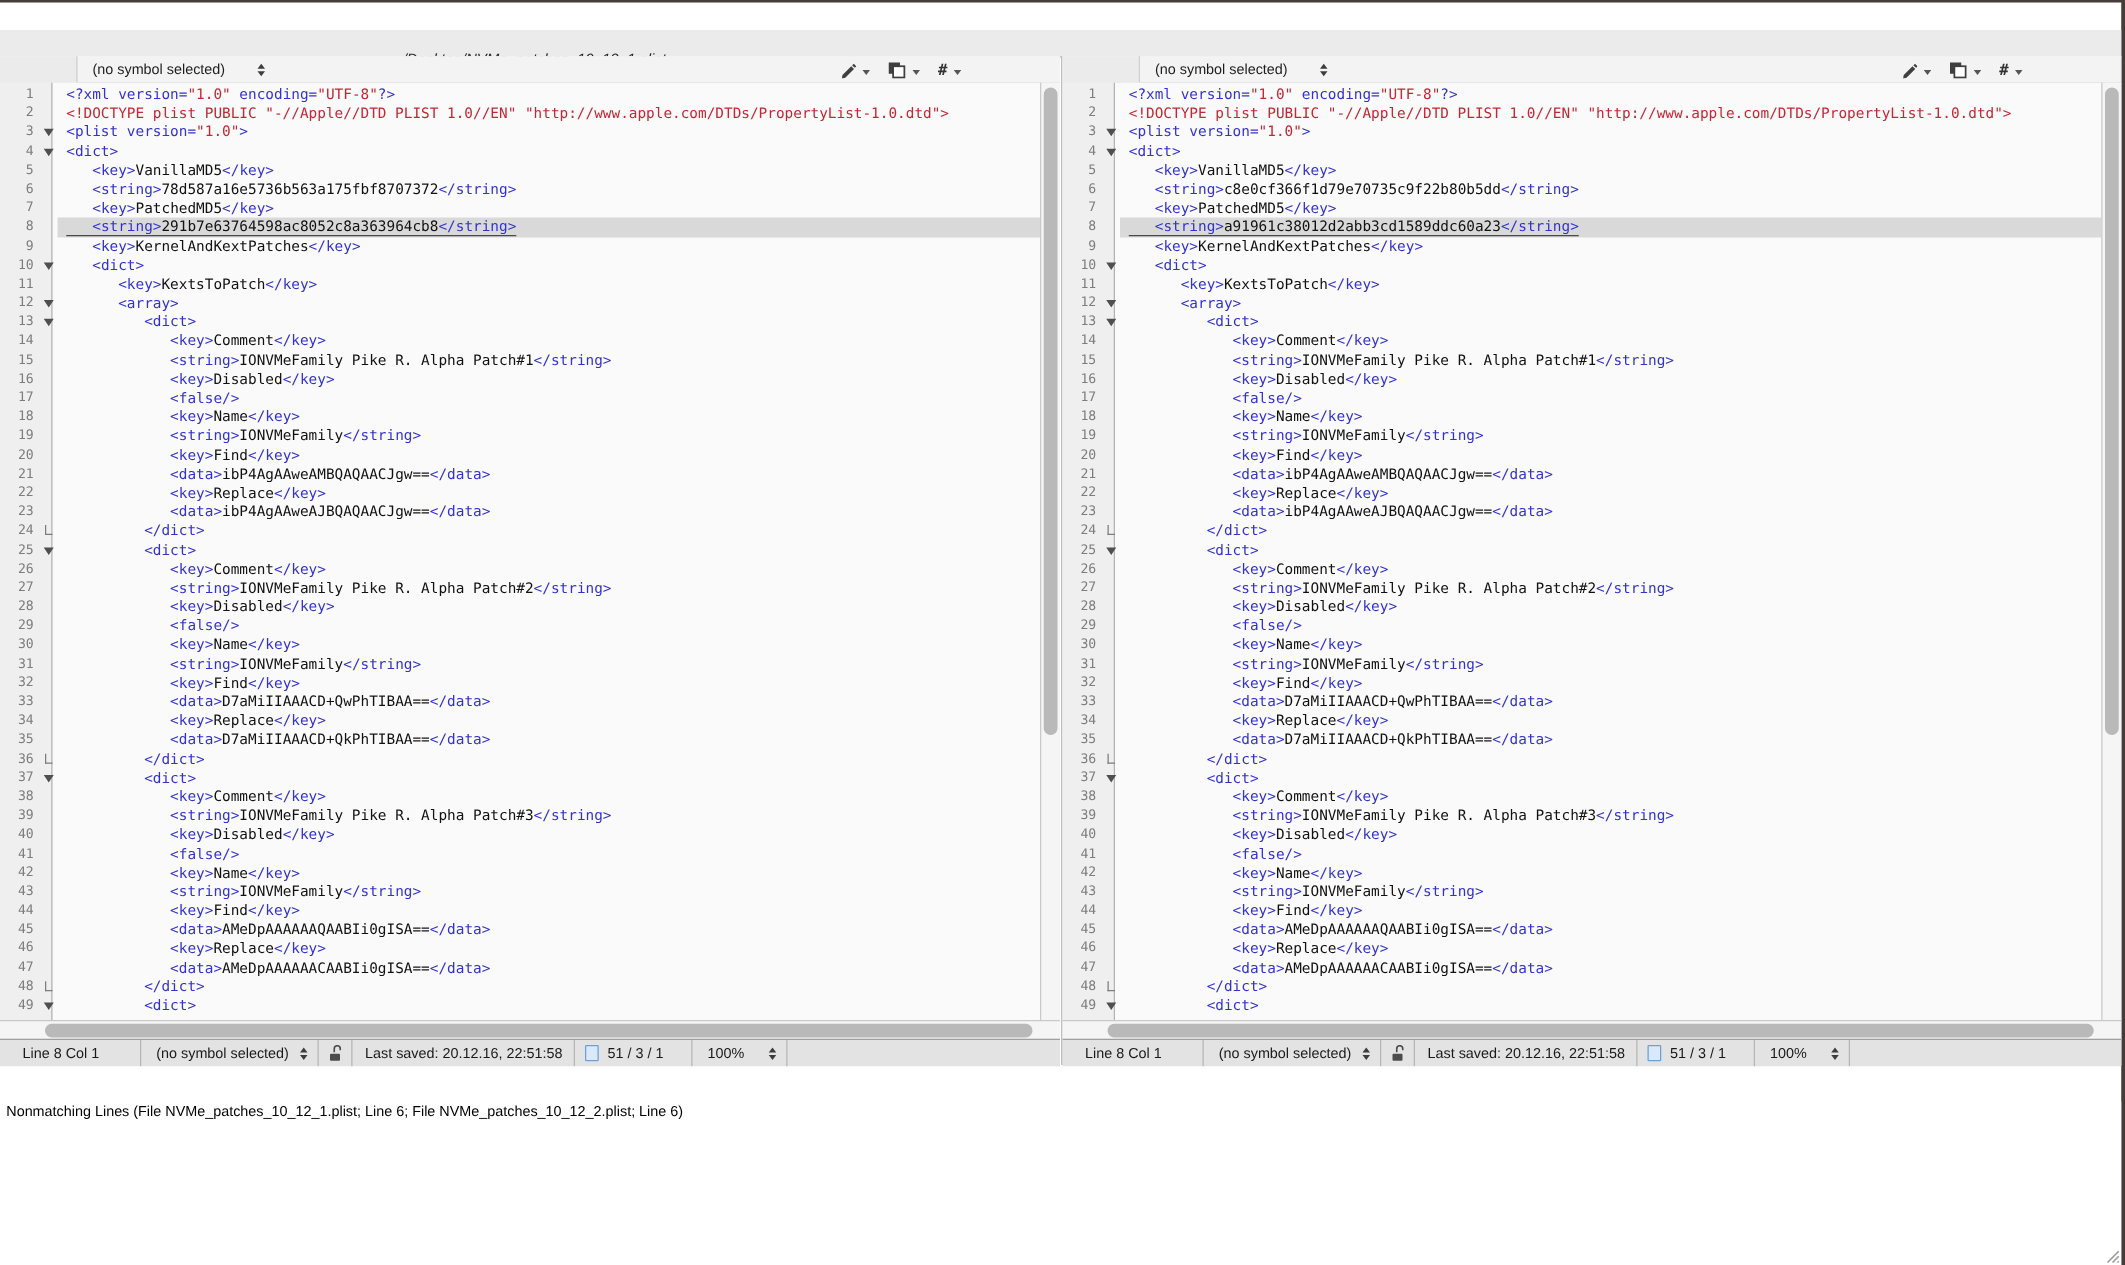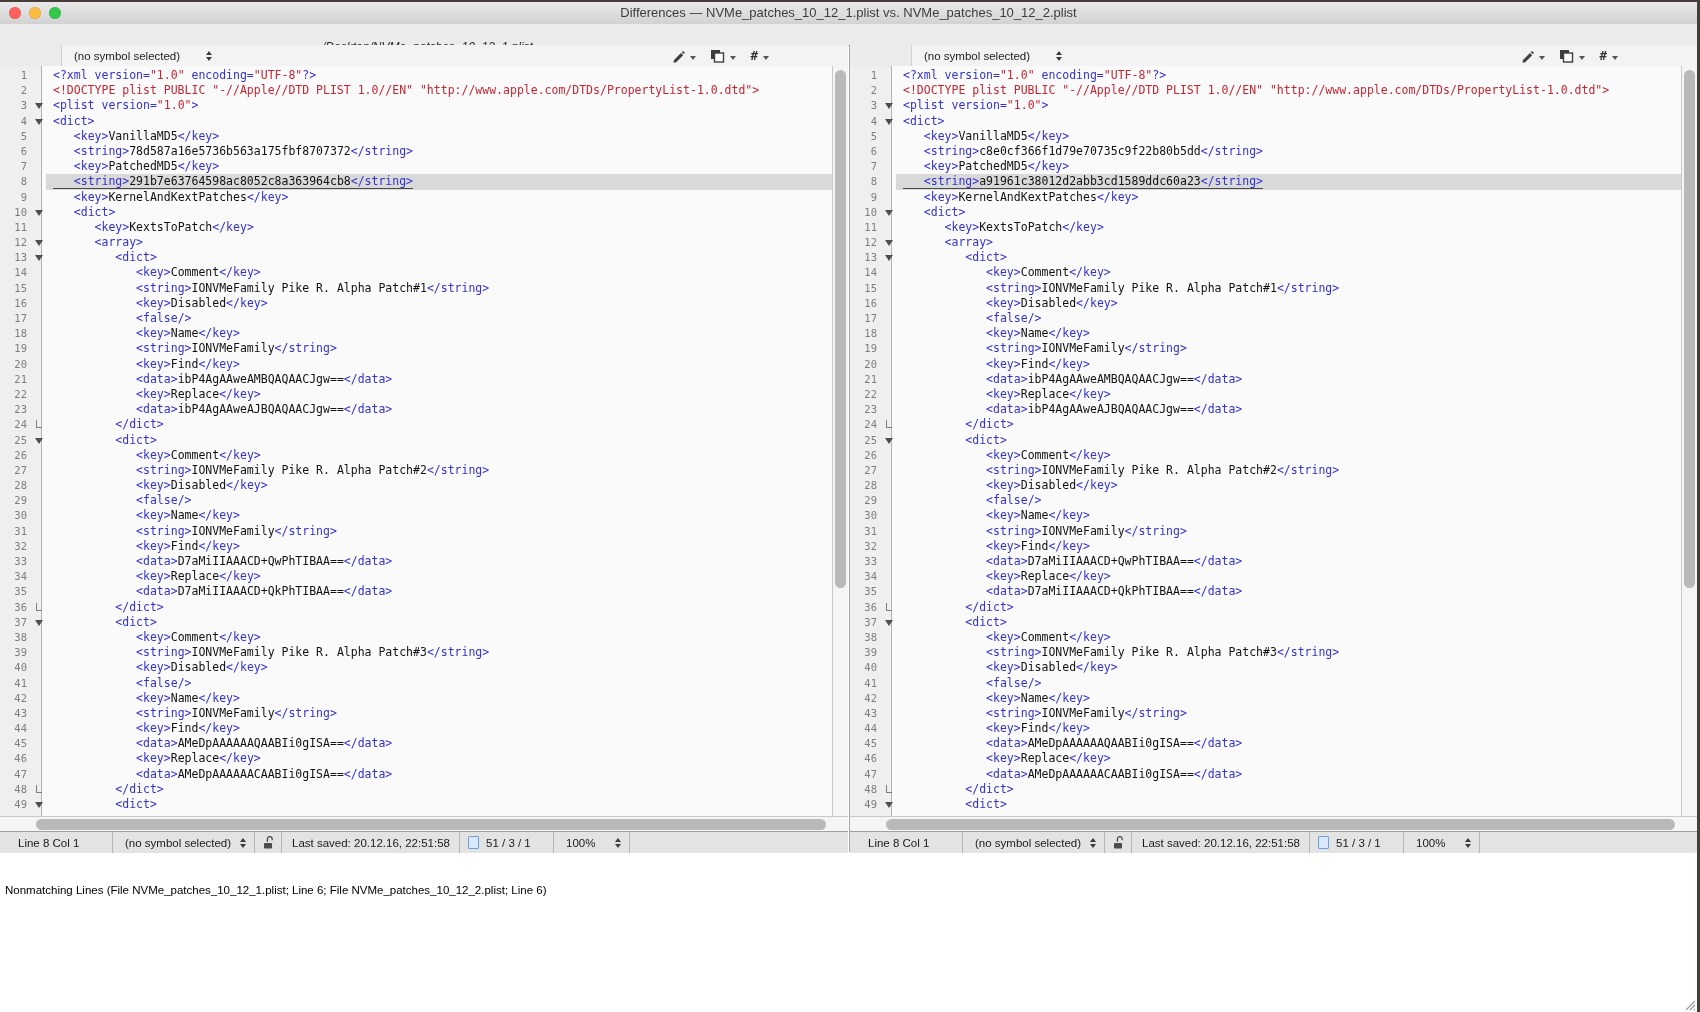--- a/index.html
+++ b/index.html
@@ -86,28 +86,20 @@
   .disc{width:0;height:0;border-top:5px solid transparent;border-bottom:5px solid transparent;
     border-left:7px solid #9cc3f9;margin-left:10px;margin-right:10px;}
 
   .grip{position:absolute;right:1px;bottom:1px;}
 </style>
 </head>
 <body>
 
 <div class="window">
 
-  <div class="titlebar">
-    <div class="lights">
-      <span class="light" style="background:#ff605c"></span>
-      <span class="light" style="background:#fdbc40"></span>
-      <span class="light" style="background:#34c749"></span>
-    </div>
-    <div class="title">Differences — NVMe_patches_10_12_1.plist vs. NVMe_patches_10_12_2.plist</div>
-  </div>
 
   <div class="headerrow">
     <div class="hcell" style="left:0">~/Desktop/NVMe_patches_10_12_1.plist</div>
   </div>
 
   <div class="pane left">
     <div class="ptoolbar">
       <div class="tb-gutter"></div>
       <div class="popup">
         <span>(no symbol selected)</span>

